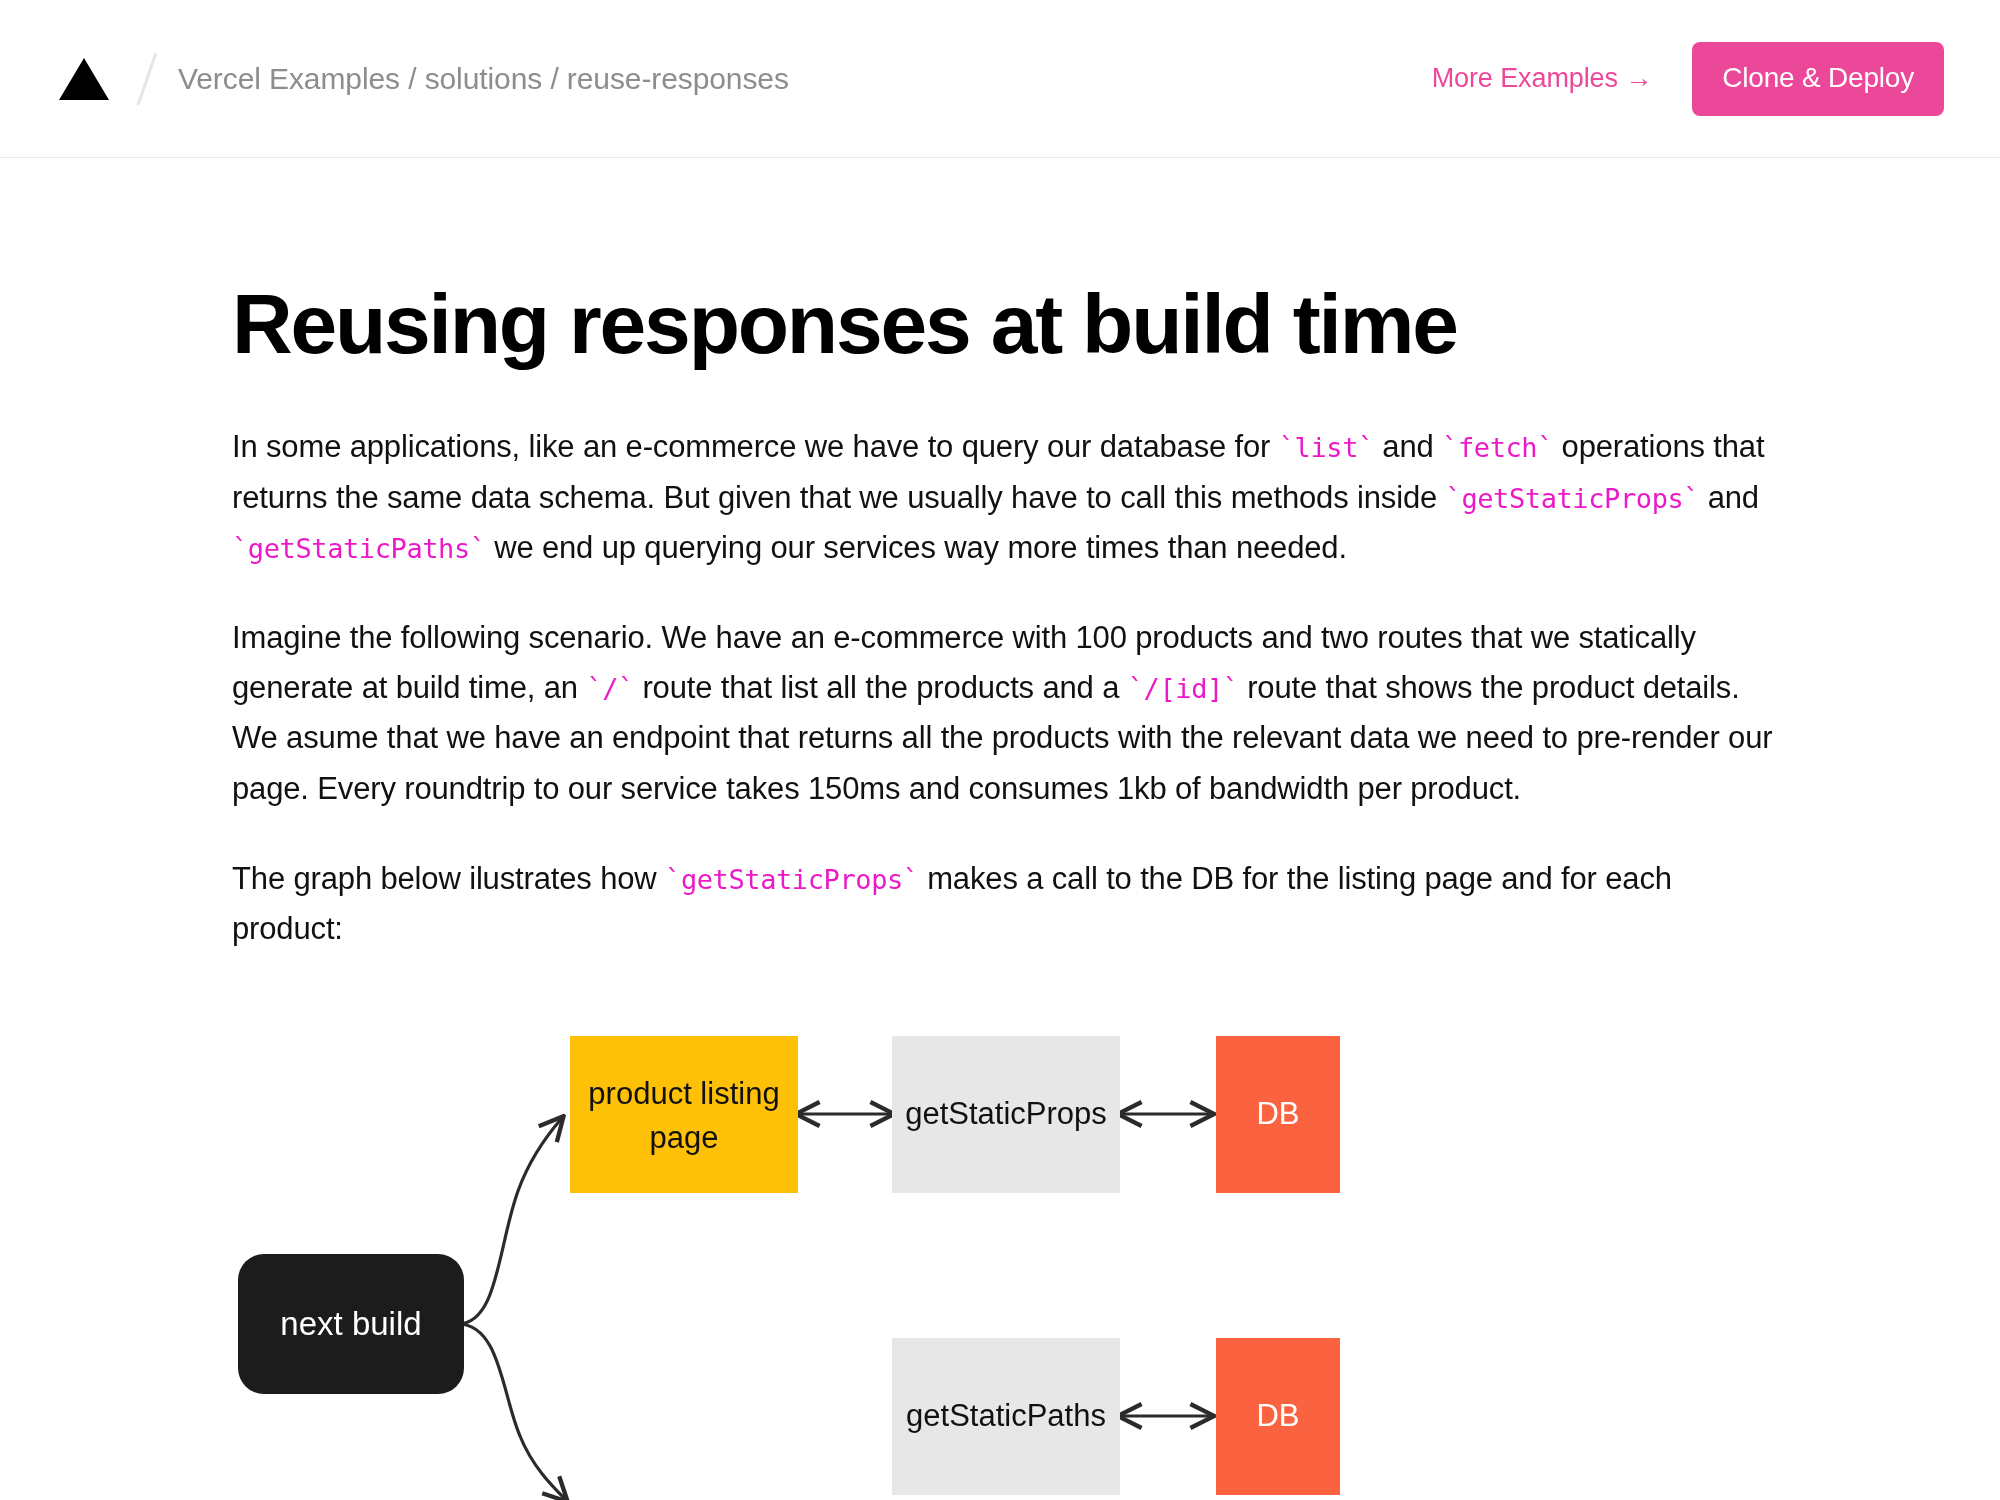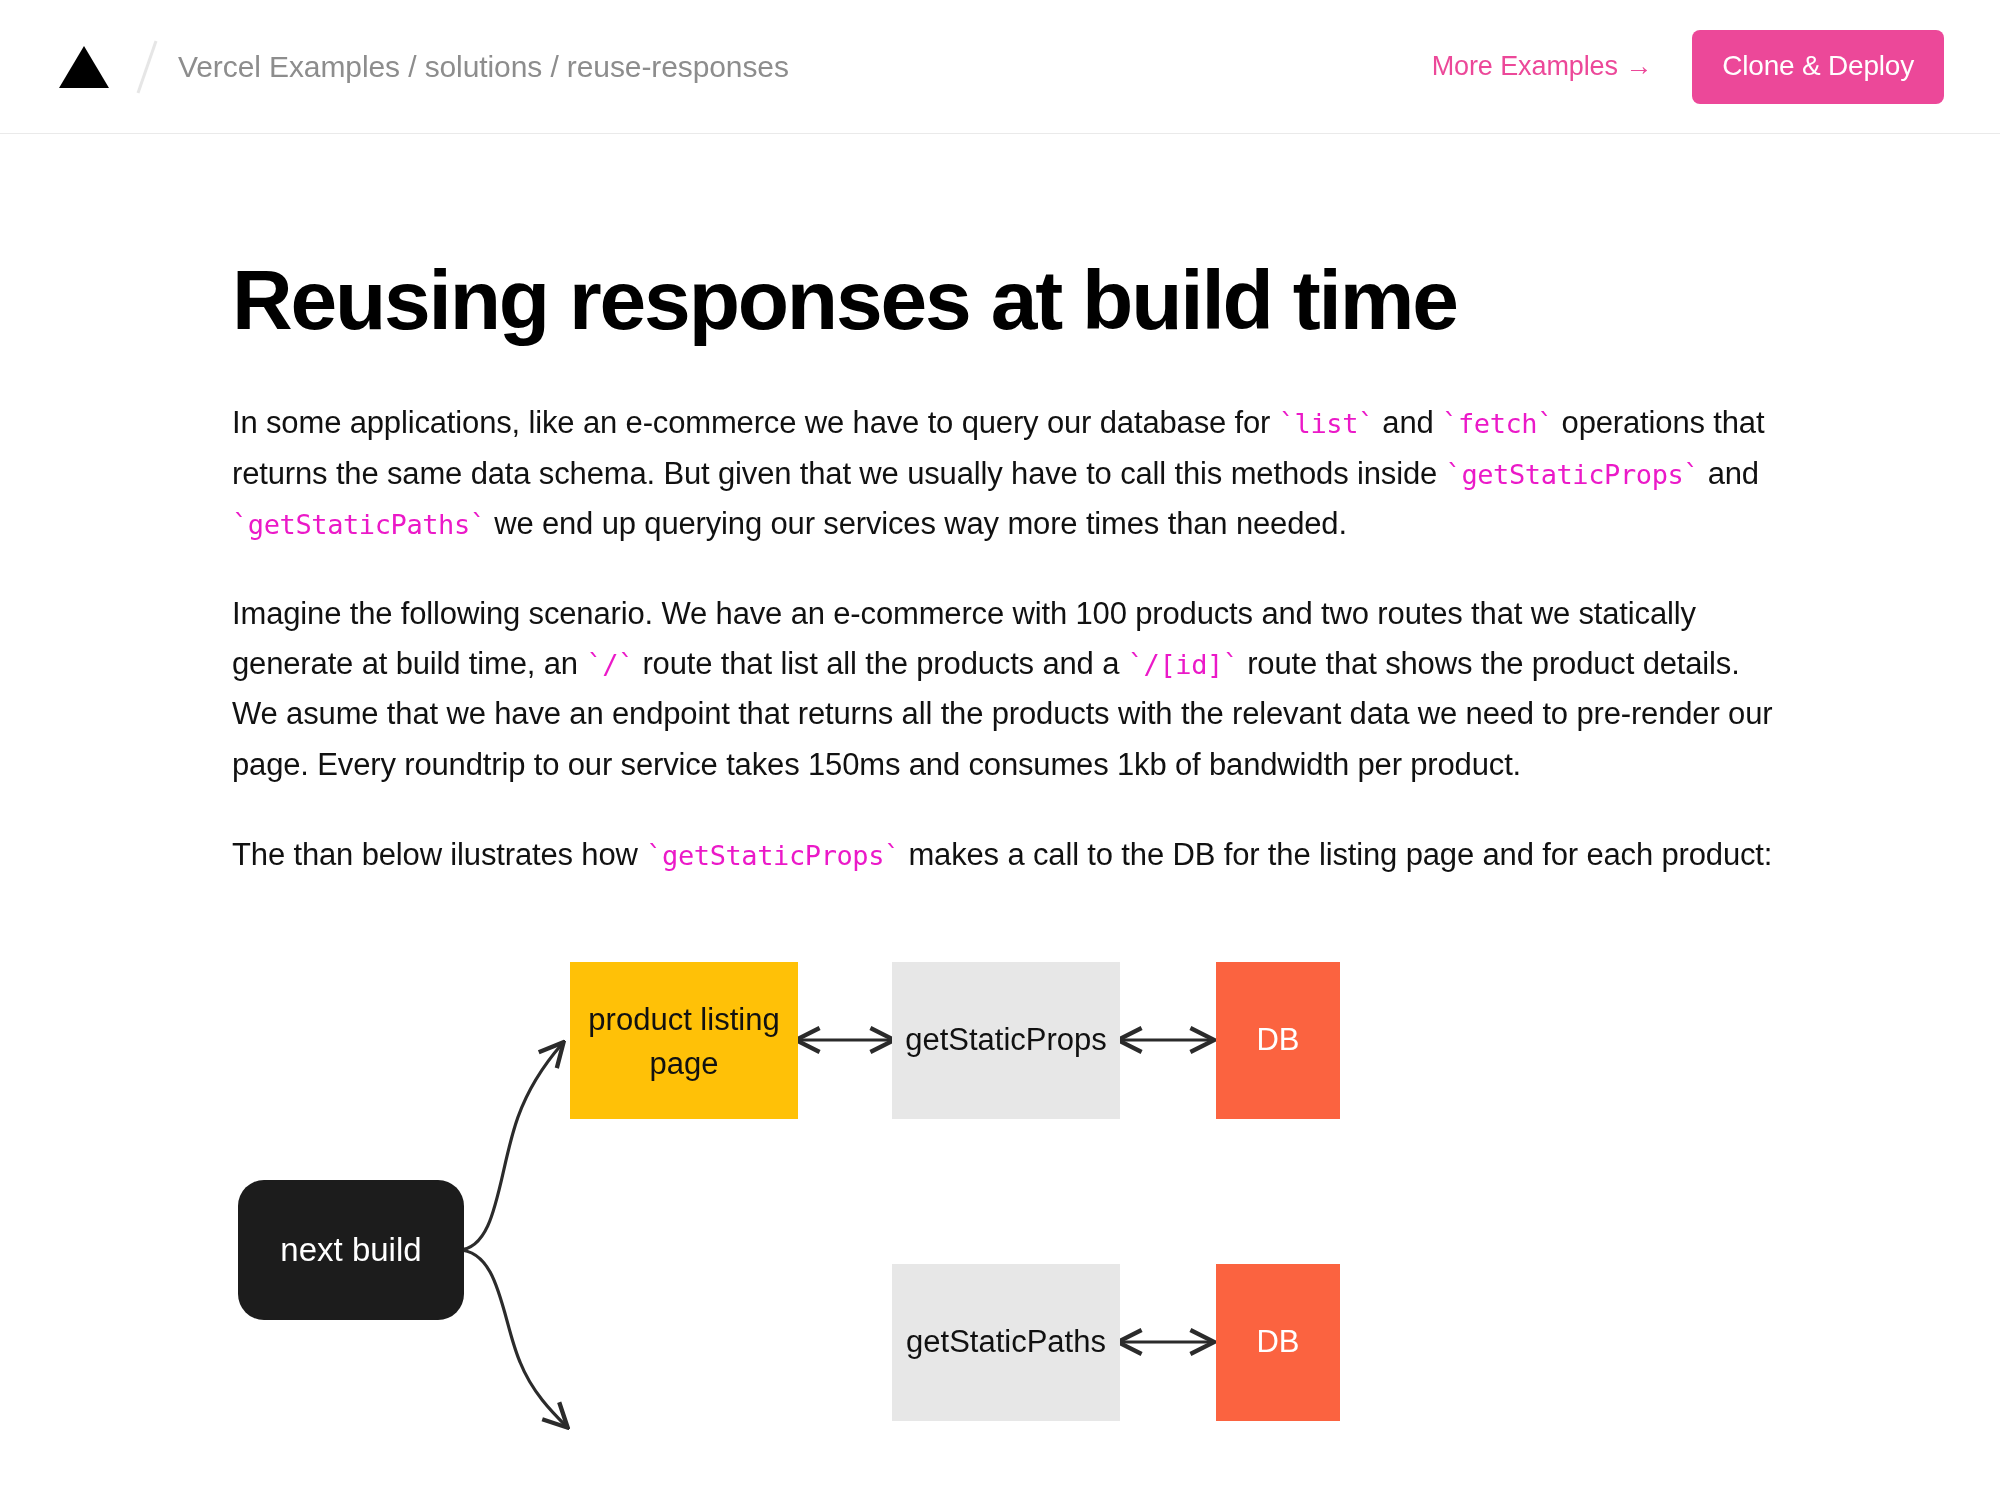--- a/index.html
+++ b/index.html
@@ -9,21 +9,21 @@
     height: 1500px;
     background: #ffffff;
     font-family: "Liberation Sans", sans-serif;
     overflow: hidden;
   }
 
   
   .site-header {
     position: relative;
     width: 2000px;
-    height: 134px;
+    height: 158px;
     background: #ffffff;
     border-bottom: 1px solid #eaeaea;
     display: flex;
     align-items: center;
     padding: 0 56px 0 58px;
     justify-content: center;
   }
 
   .header-left {
     display: flex;
@@ -180,21 +180,21 @@
 <main class="content">
 
   <h1 class="page-title">Reusing responses at build time</h1>
 
   <div class="prose">
 
     <p class="first-para"><span>In some applications, like an e-commerce we have to query our database for </span><code class="inline-code">`list`</code><span> and </span><code class="inline-code">`fetch`</code><span> operations that returns the same data schema. But given that we usually have to call this methods inside </span><code class="inline-code">`getStaticProps`</code><span> and </span><code class="inline-code">`getStaticPaths`</code><span> we end up querying our services way more times than needed.</span></p>
 
     <p><span>Imagine the following scenario. We have an e-commerce with 100 products and two routes that we statically generate at build time, an </span><code class="inline-code">`/`</code><span> route that list all the products and a </span><code class="inline-code">`/[id]`</code><span> route that shows the product details. We asume that we have an endpoint that returns all the products with the relevant data we need to pre-render our page. Every roundtrip to our service takes 150ms and consumes 1kb of bandwidth per product.</span></p>
 
-    <p><span>The than below ilustrates how </span><code class="inline-code">`getStaticProps`</code><span> makes a call to the DB for the listing page and for each product:</span></p>
+    <p><span>The graph below ilustrates how </span><code class="inline-code">`getStaticProps`</code><span> makes a call to the DB for the listing page and for each product:</span></p>
   </div>
 
   <div class="diagram-wrap">
     <svg class="diagram-svg" viewBox="0 0 1760 430">
       <defs>
         <marker id="arrowEnd" viewBox="0 0 12 12" refX="10" refY="6" markerWidth="9" markerHeight="9" orient="auto-start-reverse">
           <path d="M 1 1 L 11 6 L 1 11" fill="none" stroke="#2b2b2b" stroke-width="1.8"></path>
         </marker>
         <marker id="arrowStart" viewBox="0 0 12 12" refX="2" refY="6" markerWidth="9" markerHeight="9" orient="auto">
           <path d="M 11 1 L 1 6 L 11 11" fill="none" stroke="#2b2b2b" stroke-width="1.8"></path>

